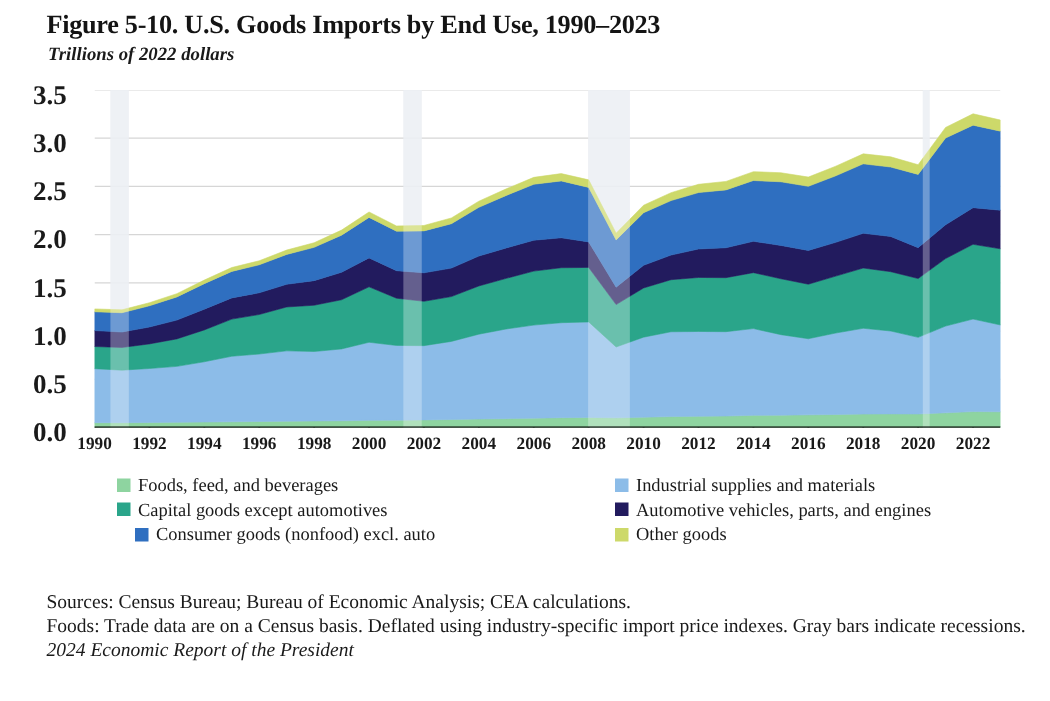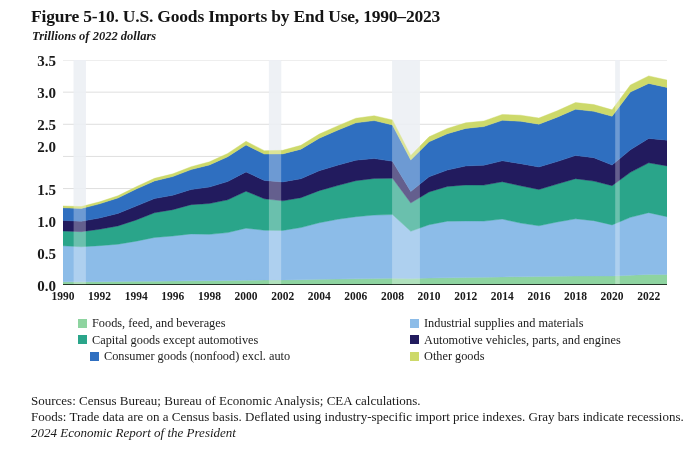--- a/index.html
+++ b/index.html
@@ -23,22 +23,22 @@
     font-size:12.5px;font-style:italic;font-weight:600;
     color:#1a1a1a;white-space:nowrap;
   }
 
   
   .plot{position:absolute;left:63px;top:60px;width:604px;height:225px;}
   .plot svg{display:block;}
 
   
   .ylab{
-    position:absolute;width:34px;text-align:right;
-    font-size:15px;font-weight:600;color:#1a1a1a;
+    position:absolute;width:34px;text-align:left;
+    font-size:18px;font-weight:600;color:#1a1a1a;
     line-height:1;
   }
   
   .xlab{
     position:absolute;top:291px;
     font-size:11.5px;font-weight:600;color:#1a1a1a;
     text-align:center;width:40px;line-height:1;
   }
 
   
@@ -64,21 +64,21 @@
 <div id="fig">
 
   <div class="title">Figure 5-10. U.S. Goods Imports by End Use, 1990–2023</div>
   <div class="subtitle">Trillions of 2022 dollars</div>
 
   <div id="ylabels">
       <div class="ylab" style="left: 22px; top: 279px;">0.0</div>
       <div class="ylab" style="left: 22px; top: 246.857px;">0.5</div>
       <div class="ylab" style="left: 22px; top: 214.714px;">1.0</div>
       <div class="ylab" style="left: 22px; top: 182.571px;">1.5</div>
-      <div class="ylab" style="left: 22px; top: 140px;">2.0</div>
+      <div class="ylab" style="left: 22px; top: 150px;">2.0</div>
       <div class="ylab" style="left: 22px; top: 118.286px;">2.5</div>
       <div class="ylab" style="left: 22px; top: 86.1429px;">3.0</div>
       <div class="ylab" style="left: 22px; top: 54px;">3.5</div>
     </div>
   <div id="xlabels">
       <div class="xlab" style="left: 43px;">1990</div>
       <div class="xlab" style="left: 79.6061px;">1992</div>
       <div class="xlab" style="left: 116.212px;">1994</div>
       <div class="xlab" style="left: 152.818px;">1996</div>
       <div class="xlab" style="left: 189.424px;">1998</div>

